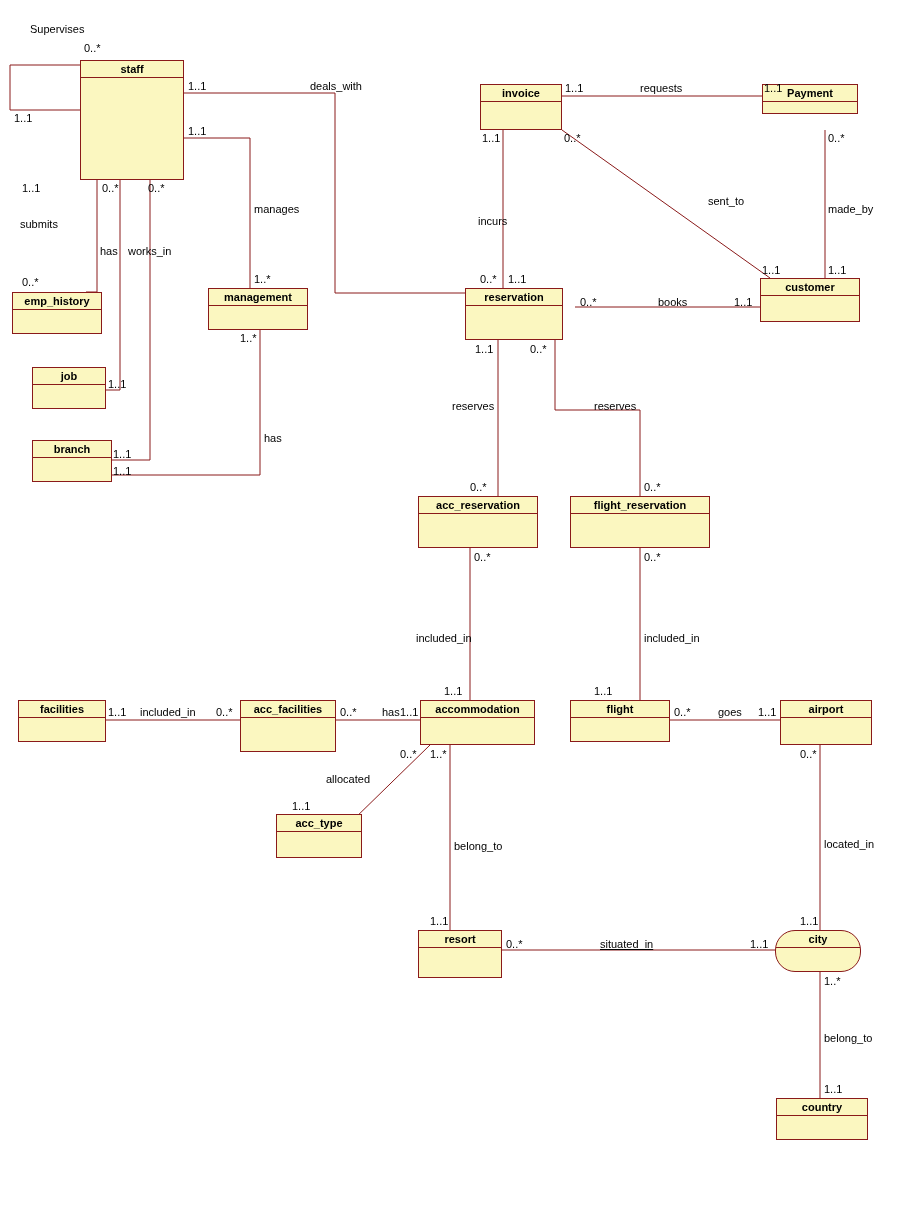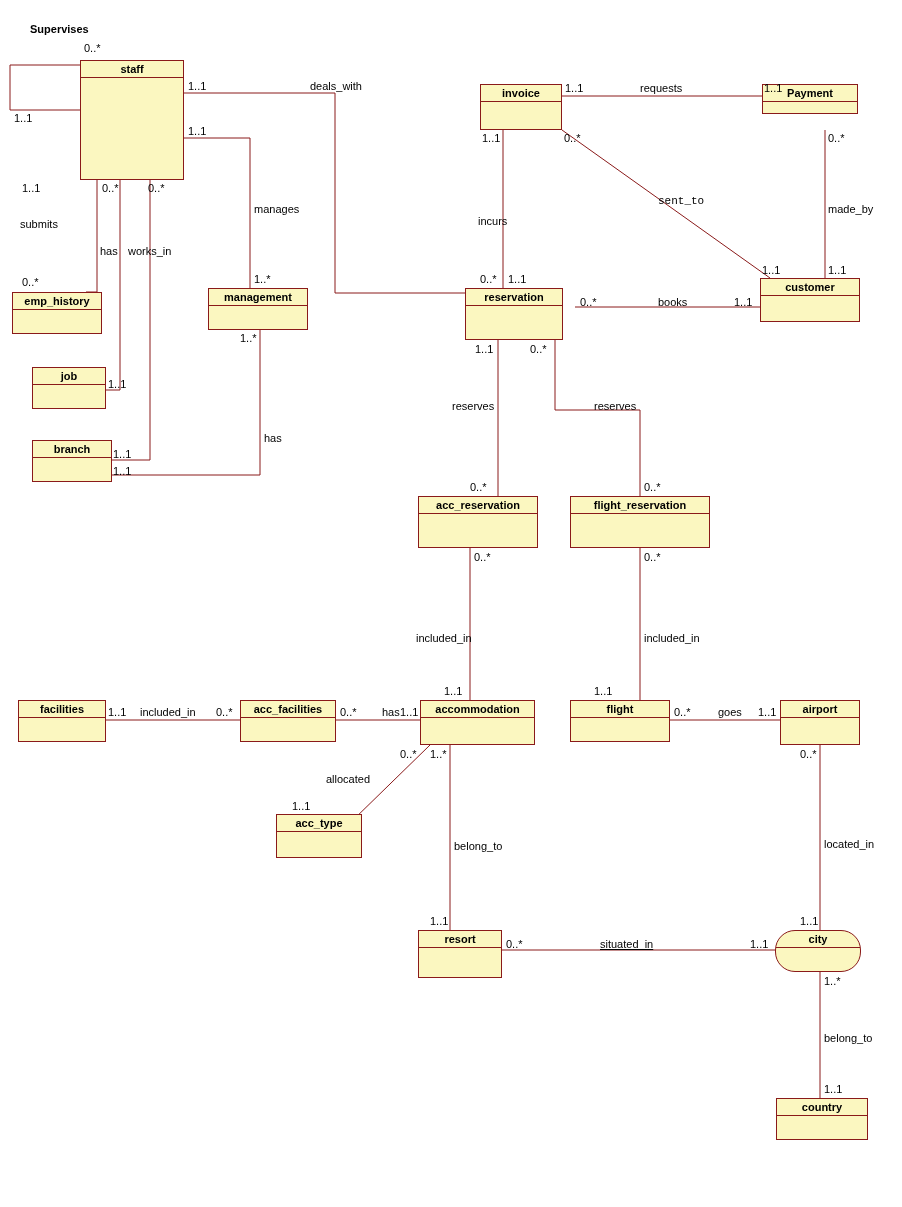--- a/index.html
+++ b/index.html
@@ -133,62 +133,62 @@
 </div>
 
 <div class="entity" style="left:570px; top:496px; width:140px; height:52px;">
   <div class="title">flight_reservation</div>
 </div>
 
 <div class="entity" style="left:18px; top:700px; width:88px; height:42px;">
   <div class="title">facilities</div>
 </div>
 
-<div class="entity" style="left:240px; top:700px; width:96px; height:42px;">
+<div class="entity" style="left:240px; top:700px; width:96px; height:52px;">
   <div class="title">acc_facilities</div>
 </div>
 
 <div class="entity" style="left:420px; top:700px; width:115px; height:45px;">
   <div class="title">accommodation</div>
 </div>
 
 <div class="entity" style="left:570px; top:700px; width:100px; height:42px;">
   <div class="title">flight</div>
 </div>
 
-<div class="entity" style="left:780px; top:700px; width:80px; height:45px;">
+<div class="entity" style="left:780px; top:700px; width:92px; height:45px;">
   <div class="title">airport</div>
 </div>
 
 <div class="entity" style="left:276px; top:814px; width:86px; height:44px;">
   <div class="title">acc_type</div>
 </div>
 
 <div class="entity" style="left:418px; top:930px; width:84px; height:48px;">
   <div class="title">resort</div>
 </div>
 
 <div class="entity" style="left:775px; top:930px; width:86px; height:42px;border-radius:20px;">
   <div class="title">city</div>
 </div>
 
 <div class="entity" style="left:776px; top:1098px; width:92px; height:42px;">
   <div class="title">country</div>
 </div>
 
-<div class="label" style="left:30px; top:23px;font-weight:bold;">Supervises</div>
+<div class="label" style="left:30px; top:23px;">Supervises</div>
 <div class="label" style="left:310px; top:80px;">deals_with</div>
 <div class="label" style="left:640px; top:82px;">requests</div>
 <div class="label" style="left:20px; top:218px;">submits</div>
 <div class="label" style="left:100px; top:245px;">has</div>
 <div class="label" style="left:128px; top:245px;">works_in</div>
 <div class="label" style="left:254px; top:203px;">manages</div>
 <div class="label" style="left:264px; top:432px;">has</div>
 <div class="label" style="left:478px; top:215px;">incurs</div>
-<div class="label" style="left:658px; top:195px;font-family:Liberation Mono, monospace;">sent_to</div>
+<div class="label" style="left:708px; top:195px;">sent_to</div>
 <div class="label" style="left:828px; top:203px;">made_by</div>
 <div class="label" style="left:658px; top:296px;">books</div>
 <div class="label" style="left:452px; top:400px;">reserves</div>
 <div class="label" style="left:594px; top:400px;">reserves</div>
 <div class="label" style="left:416px; top:632px;">included_in</div>
 <div class="label" style="left:644px; top:632px;">included_in</div>
 <div class="label" style="left:140px; top:706px;">included_in</div>
 <div class="label" style="left:382px; top:706px;">has</div>
 <div class="label" style="left:718px; top:706px;">goes</div>
 <div class="label" style="left:326px; top:773px;">allocated</div>

